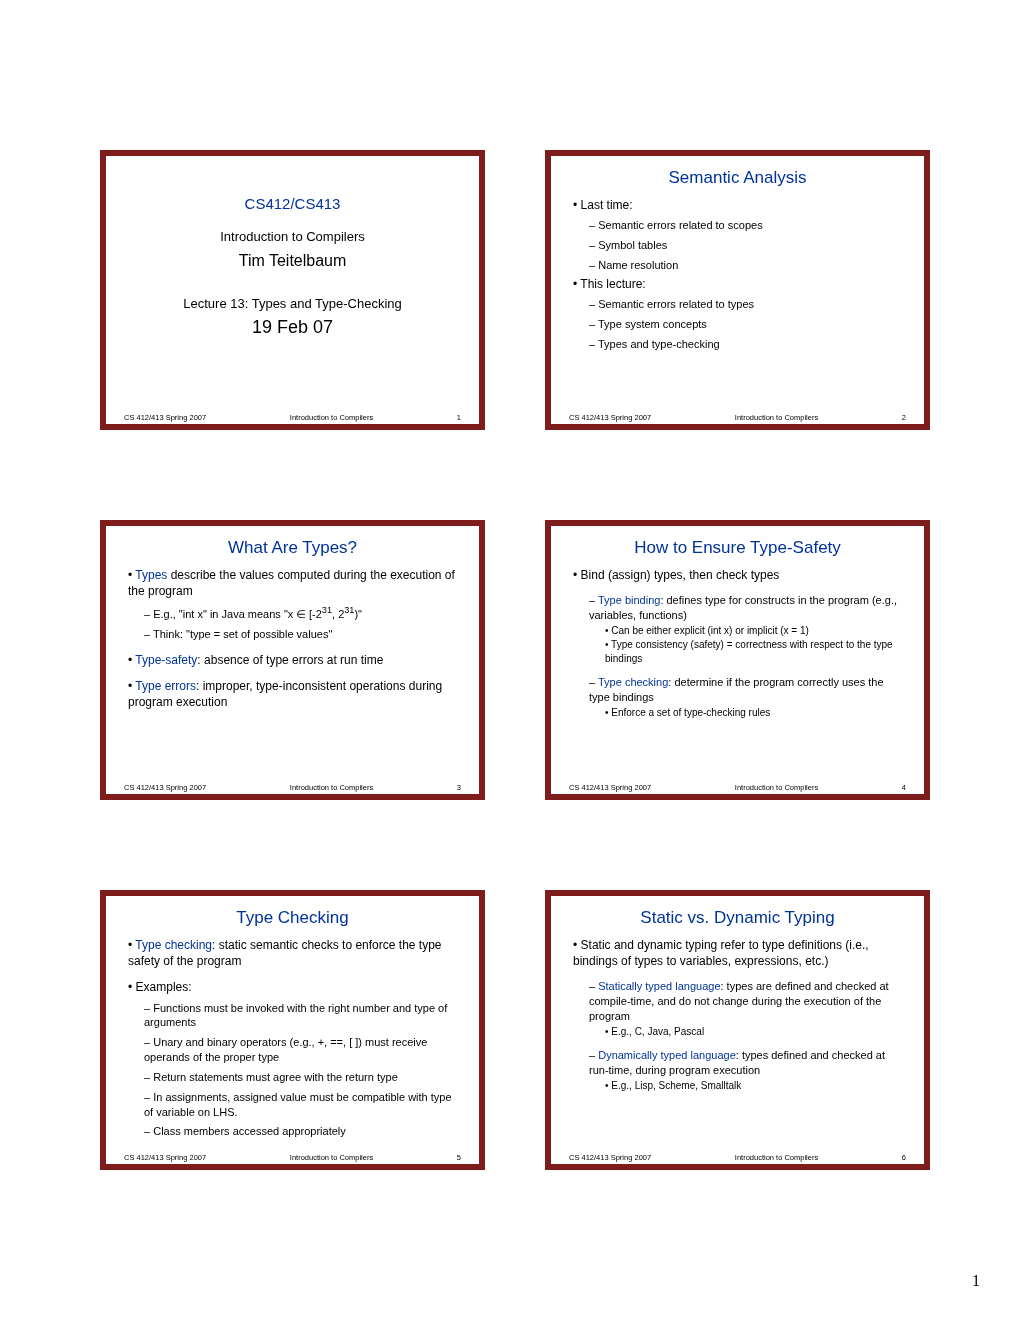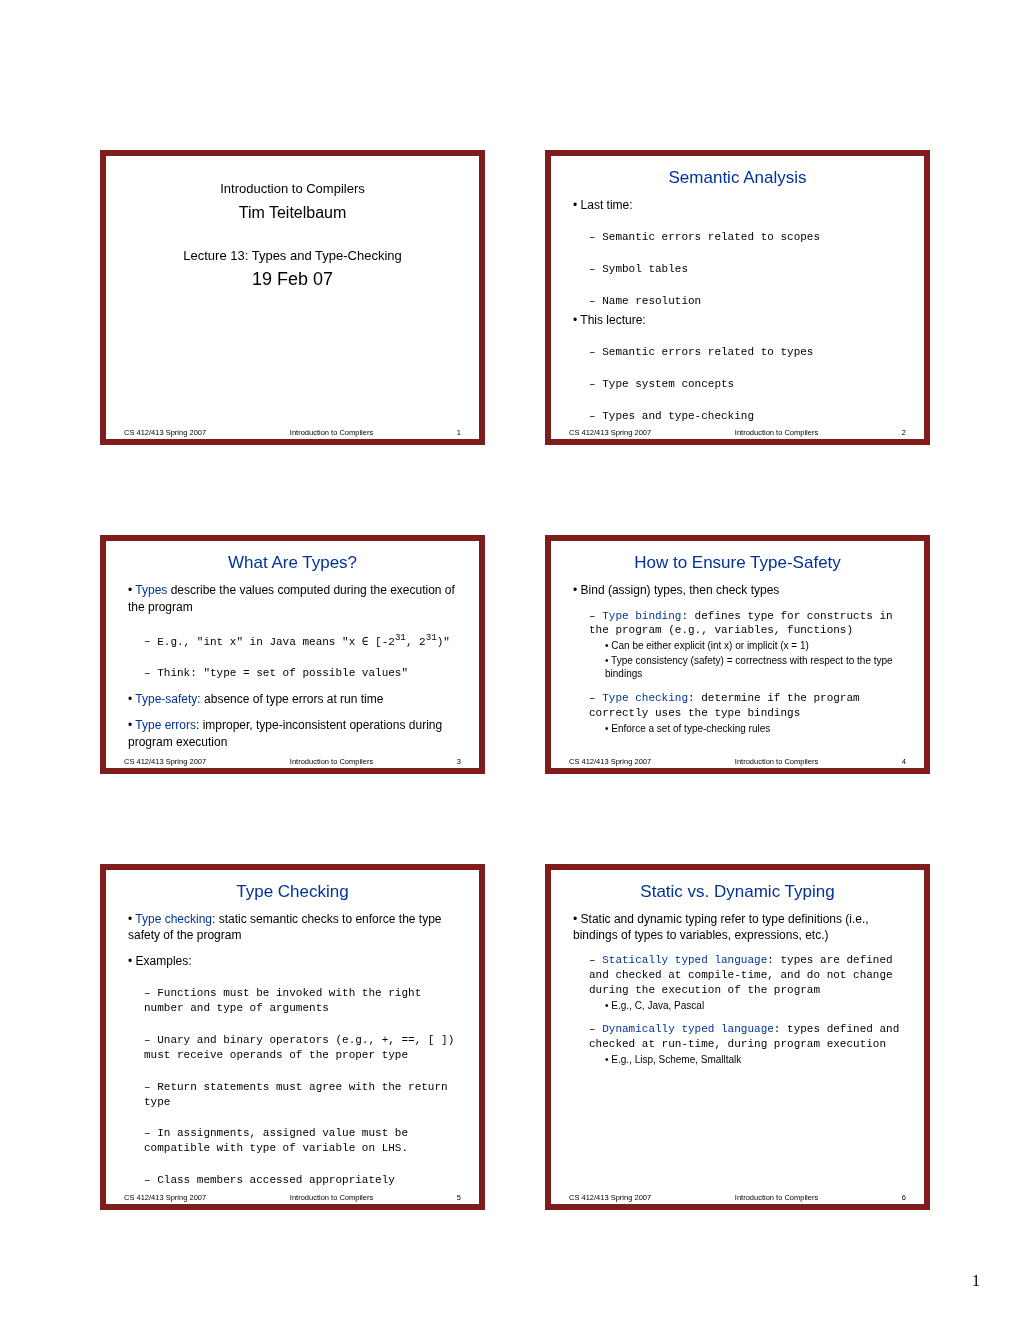--- a/index.html
+++ b/index.html
@@ -44,21 +44,21 @@
   }
   .slide-body ul {
     list-style: none;
     padding-left: 0;
     margin: 0;
   }
   .slide-body li.b1::before { content: "• "; }
   .slide-body li.b2::before { content: "– "; }
   .slide-body li.b3::before { content: "• "; }
   .slide-body li.b1 { margin: 3px 0 3px 4px; font-size: 12px; }
-  .slide-body li.b2 { margin: 17px 0 1px 20px; font-size: 11px; font-family: Liberation Mono, monospace; }
+  .slide-body li.b2 { margin: 5px 0 1px 20px; font-size: 11px; }
   .slide-body li.b3 { margin: 1px 0 1px 36px; font-size: 10px; }
   .slide-footer {
     display: flex;
     justify-content: flex-start;
     font-size: 7.5px;
     color: #000;
     padding-top: 4px;
   }
   .slide-footer .mid { flex:1; text-align:center; }
   .blue { color: #003399; }
@@ -77,20 +77,21 @@
     font-family: "Times New Roman", serif;
   }
   .sp { margin-top:10px !important; }
 </style>
 </head>
 <body>
 
 <div class="grid">
     <div class="slide">
       <div class="slide-body title-slide">
+        <div class="course">CS412/CS413</div>
         <div class="line">Introduction to Compilers</div>
         <div class="author">Tim Teitelbaum</div>
         <div class="lecture">Lecture 13: Types and Type-Checking</div>
         <div class="date">19 Feb 07</div>
       </div>
       <div class="slide-footer">
         <span>CS 412/413   Spring 2007</span>
         <span class="mid">Introduction to Compilers</span>
         <span>1</span>
       </div>

